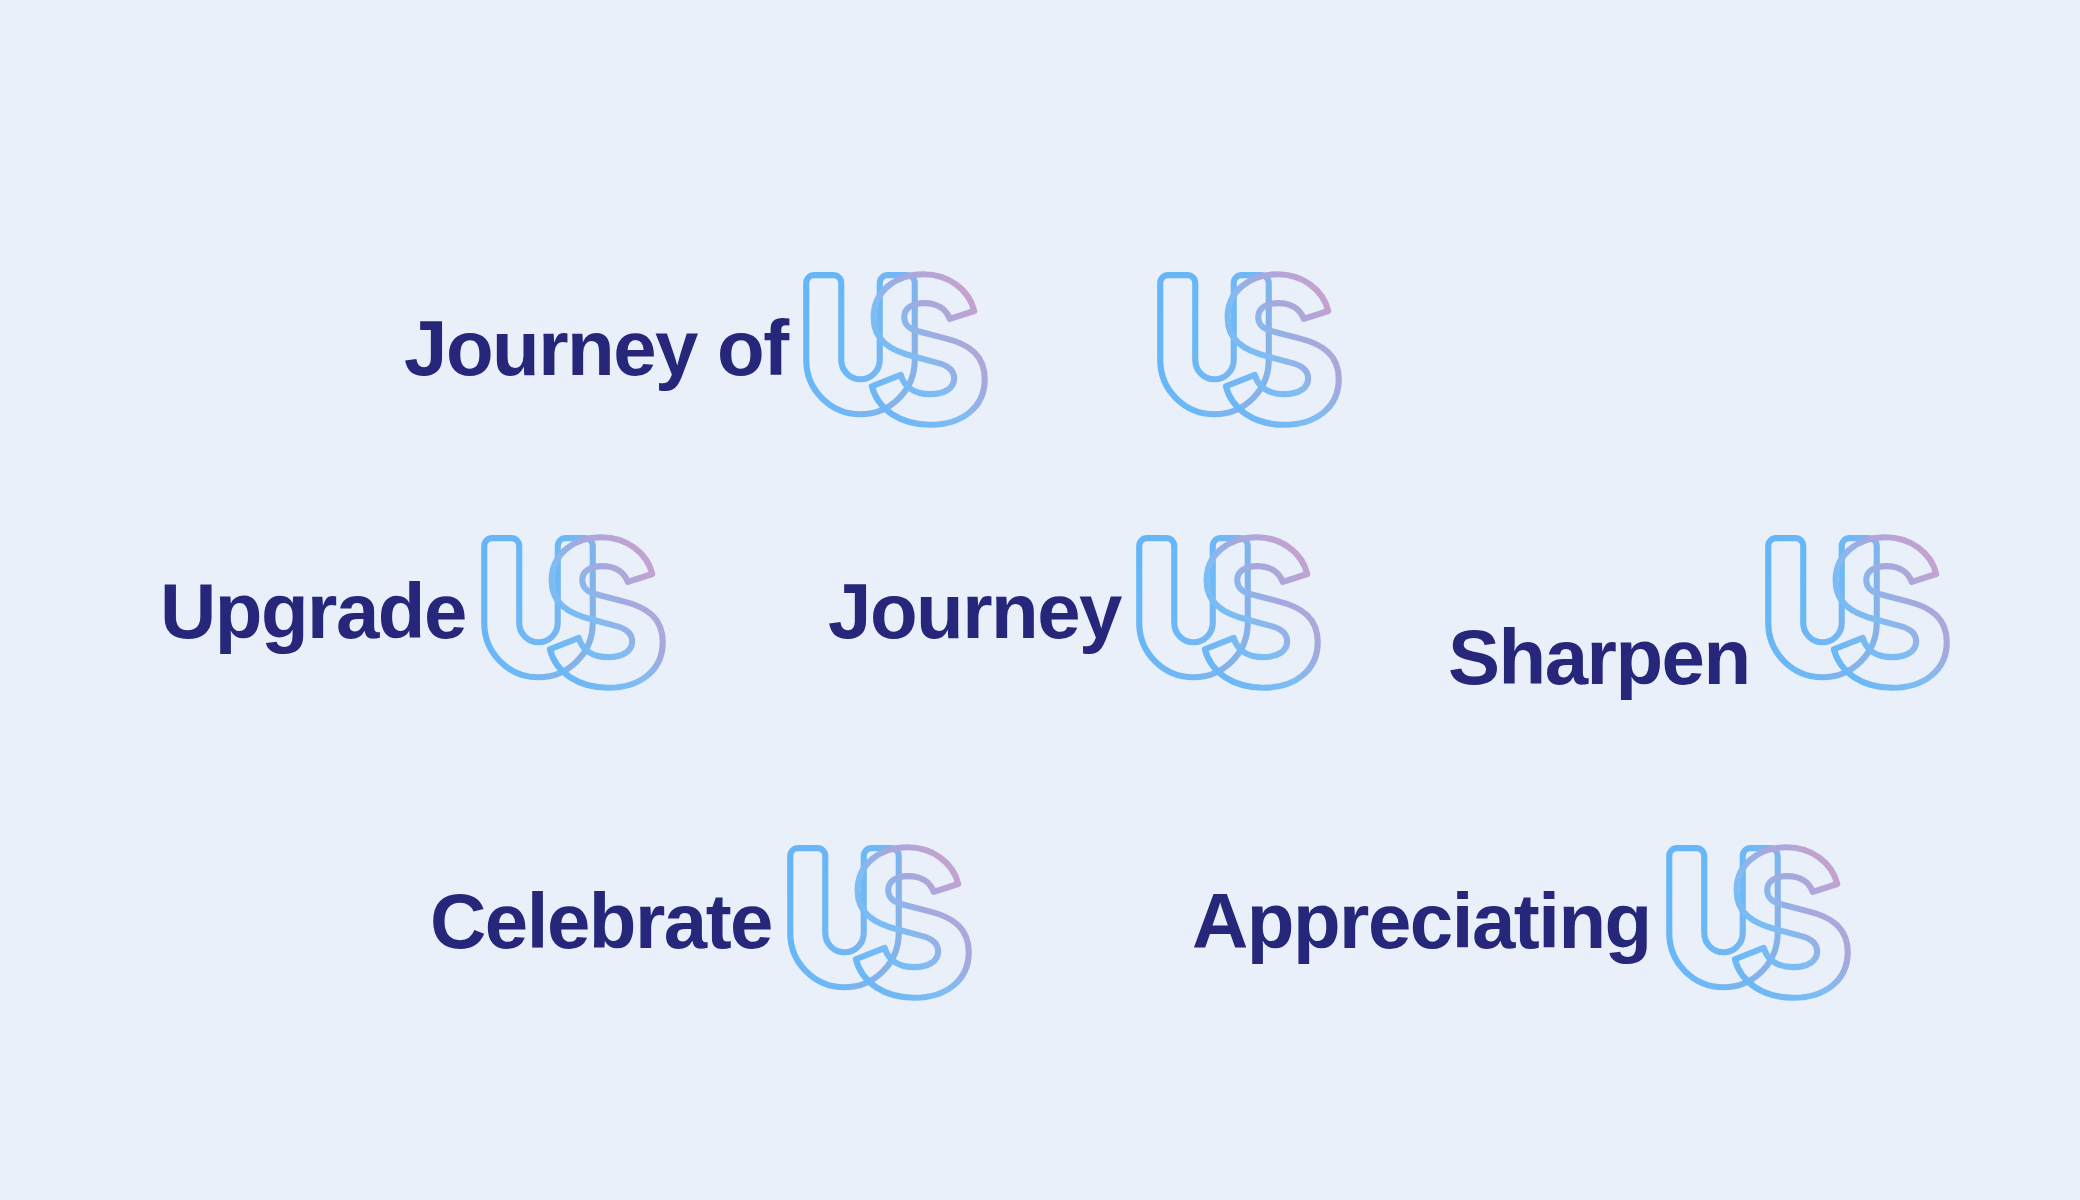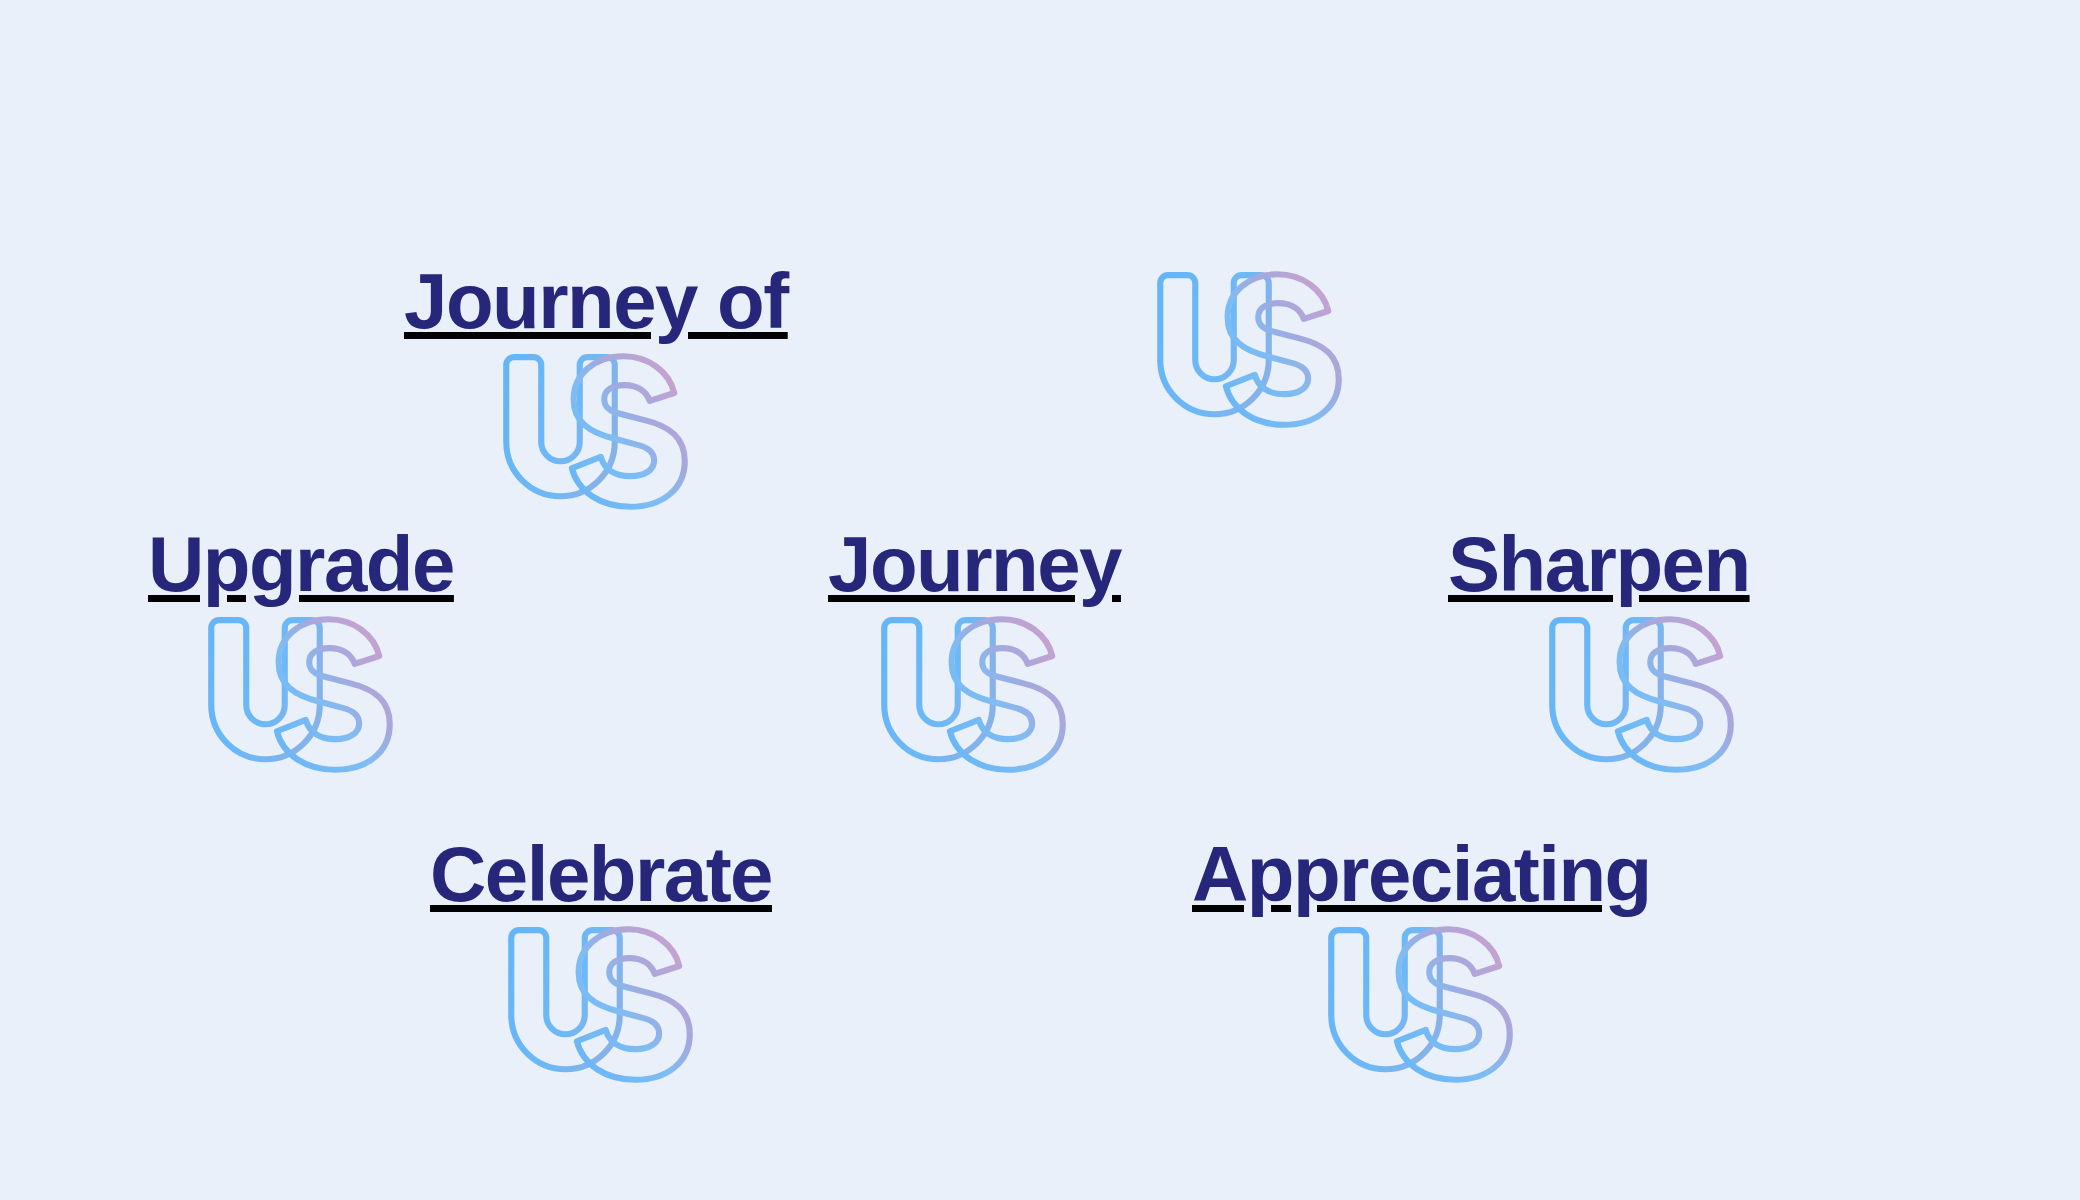--- a/index.html
+++ b/index.html
@@ -15,24 +15,23 @@
   }
   #canvas {
     position: relative;
     width: 2080px;
     height: 1200px;
     background: #e9f0fa;
   }
   .lockup {
     position: absolute;
     display: flex;
-    flex-direction: column;
+    flex-direction: row;
     align-items: center;
     white-space: nowrap;
-    text-decoration: underline;
   }
   .lockup-text {
     color: #26277a;
     font-family: "Liberation Sans", sans-serif;
     font-weight: bold;
     font-size: 78px;
     letter-spacing: -1.5px;
     line-height: 1;
     padding-bottom: 4px;
   }
@@ -41,21 +40,21 @@
     flex: 0 0 auto;
     margin-left: 6px;
   }
   .lockup-mark svg {
     display: block;
   }
   
   #lockup-journey-of-us { left: 404px; top: 262px; }
   #lockup-grow-with-us  { left: 1142px; top: 262px; }
   
-  #lockup-upgrade-us    { left: 148px; top: 525px; }
+  #lockup-upgrade-us    { left: 160px; top: 525px; }
   #lockup-choose-us     { left: 828px; top: 525px; }
   #lockup-sharpen-us    { left: 1448px; top: 525px; align-items: flex-end; }
   
   #lockup-celebrate-us  { left: 430px; top: 835px; }
   #lockup-appreciating-us { left: 1192px; top: 835px; text-align: center; }
 </style>
 </head>
 <body>
 
 <div id="canvas" style="background: rgb(233, 240, 250);">

